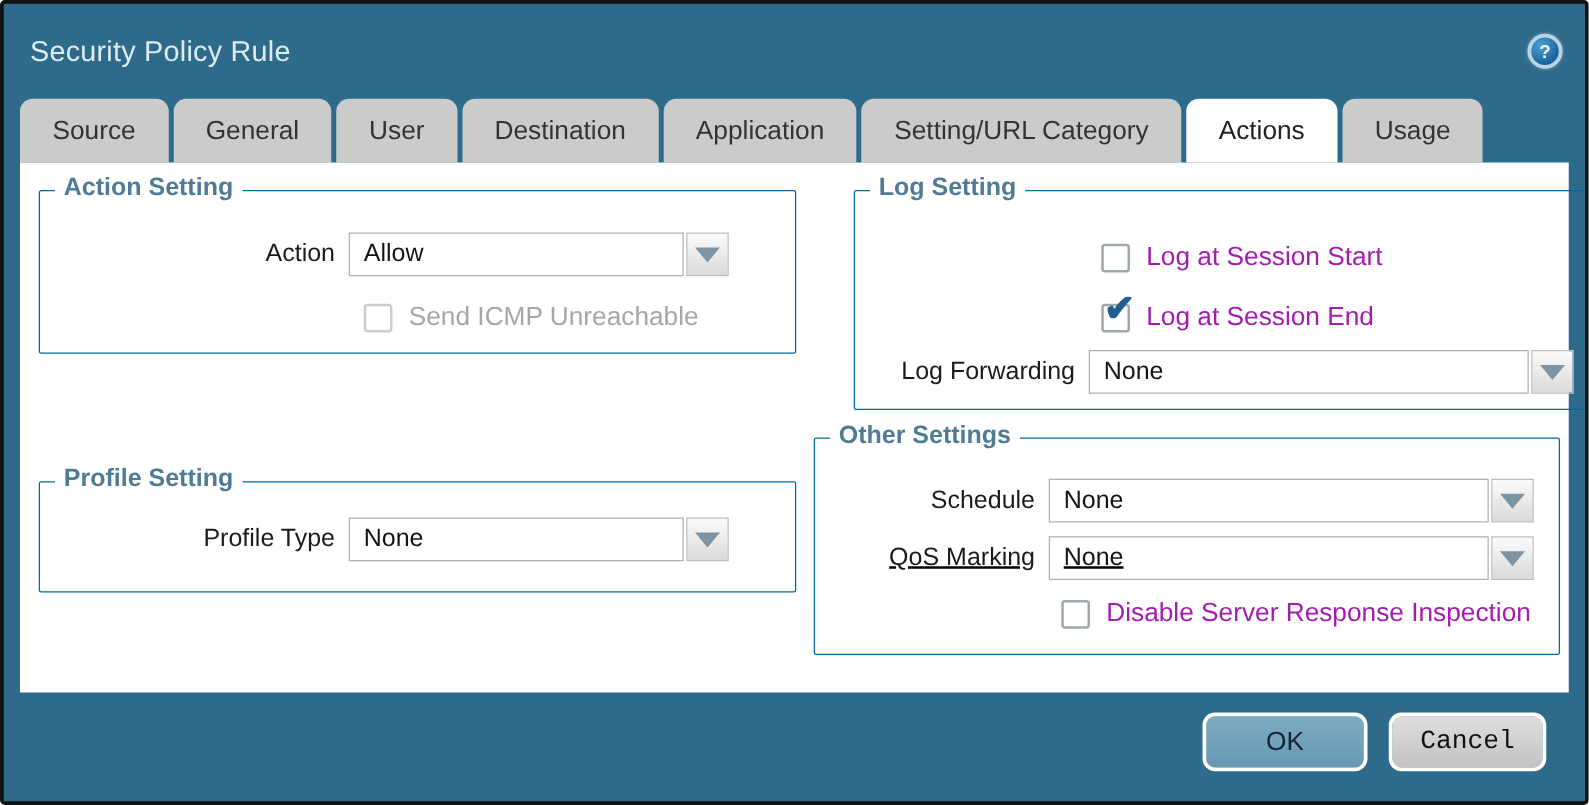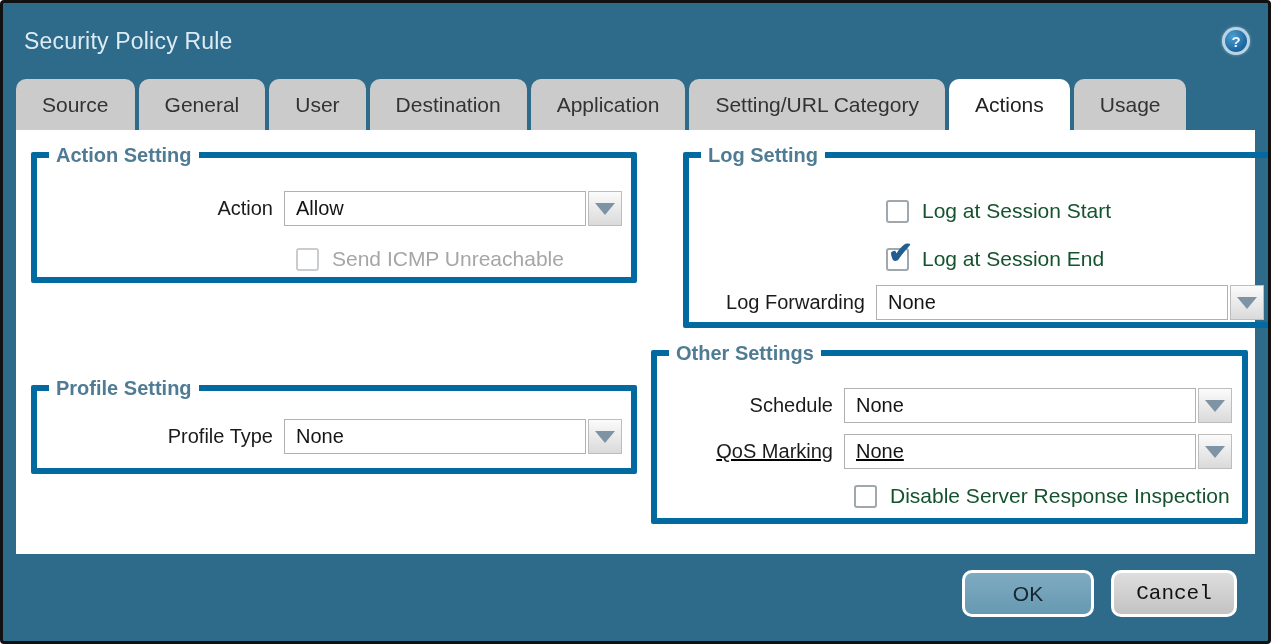--- a/index.html
+++ b/index.html
@@ -72,21 +72,21 @@
   }
   
   .content {
     position: relative;
     margin: 0 13px;
     height: 424px;
     background: #ffffff;
   }
   .fieldset {
     position: absolute;
-    border: 6px solid #0369a1;
+    border: 1px solid #0369a1;
     border-radius: 2px;
   }
   .legend {
     position: absolute;
     top: -14px;
     left: 12px;
     background: #ffffff;
     padding: 0 7px;
     font-size: 20px;
     font-weight: bold;
@@ -117,21 +117,21 @@
   .dropdown-value {
     height: 35px;
     background: #ffffff;
     border: 1px solid #b1b1b1;
     display: flex;
     align-items: center;
     padding: 0 11px;
     font-size: 20px;
     color: #141414;
   }
-  .dd-w-left  { width: 302px; }
+  .dd-w-left  { width: 268px; }
   .dd-w-right { width: 352px; }
   .dropdown-btn {
     width: 34px;
     height: 35px;
     margin-left: 2px;
     background: linear-gradient(#fbfbfb, #dadada);
     border: 1px solid #bdbdbd;
     display: flex;
     align-items: center;
     justify-content: center;
@@ -159,21 +159,21 @@
     position: absolute;
     top: -12px; left: 0px;
     font-size: 30px;
     font-weight: bold;
     color: #215e8f;
     line-height: 1;
   }
   .checkbox.checked .check { display: block; }
   .checkbox-label {
     font-size: 21px;
-    color: #14532d;
+    color: #a21caf;
     white-space: nowrap;
   }
   .disabled .checkbox { border-color: #c9cdd0; cursor: default; }
   .disabled .checkbox-label { color: #a6a6a6; }
 
   
   .r-action       { top: 33px;  left: 0; }
   .r-icmp         { top: 89px;  left: 259px; }
   .r-profiletype  { top: 28px;  left: 0; }
   .r-logstart     { top: 41px;  left: 197px; }

